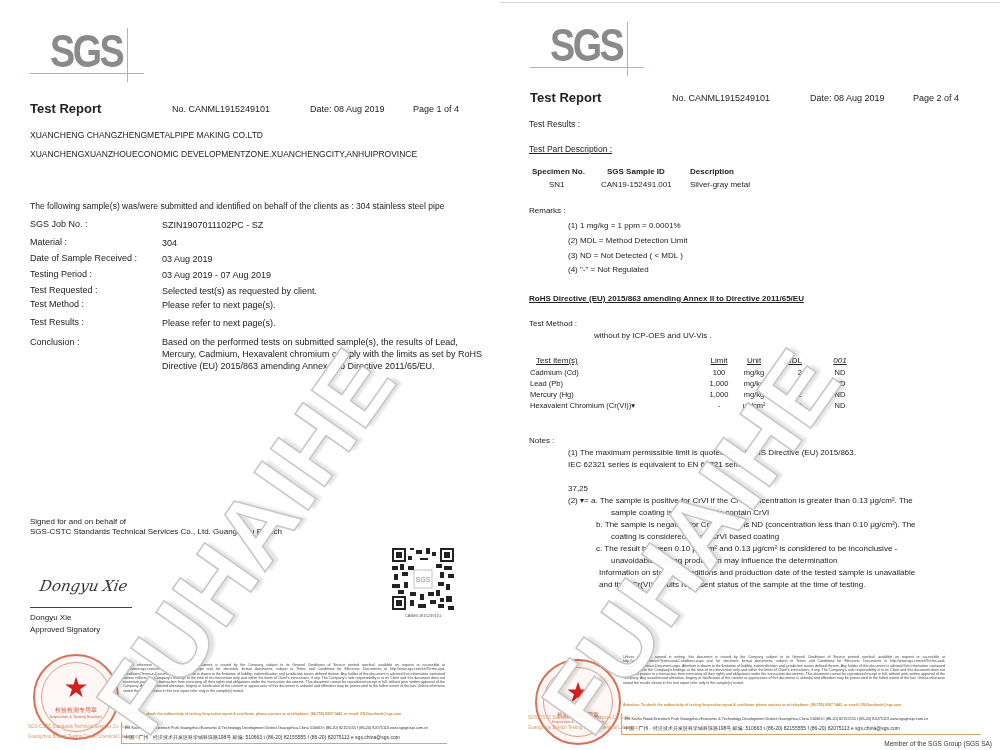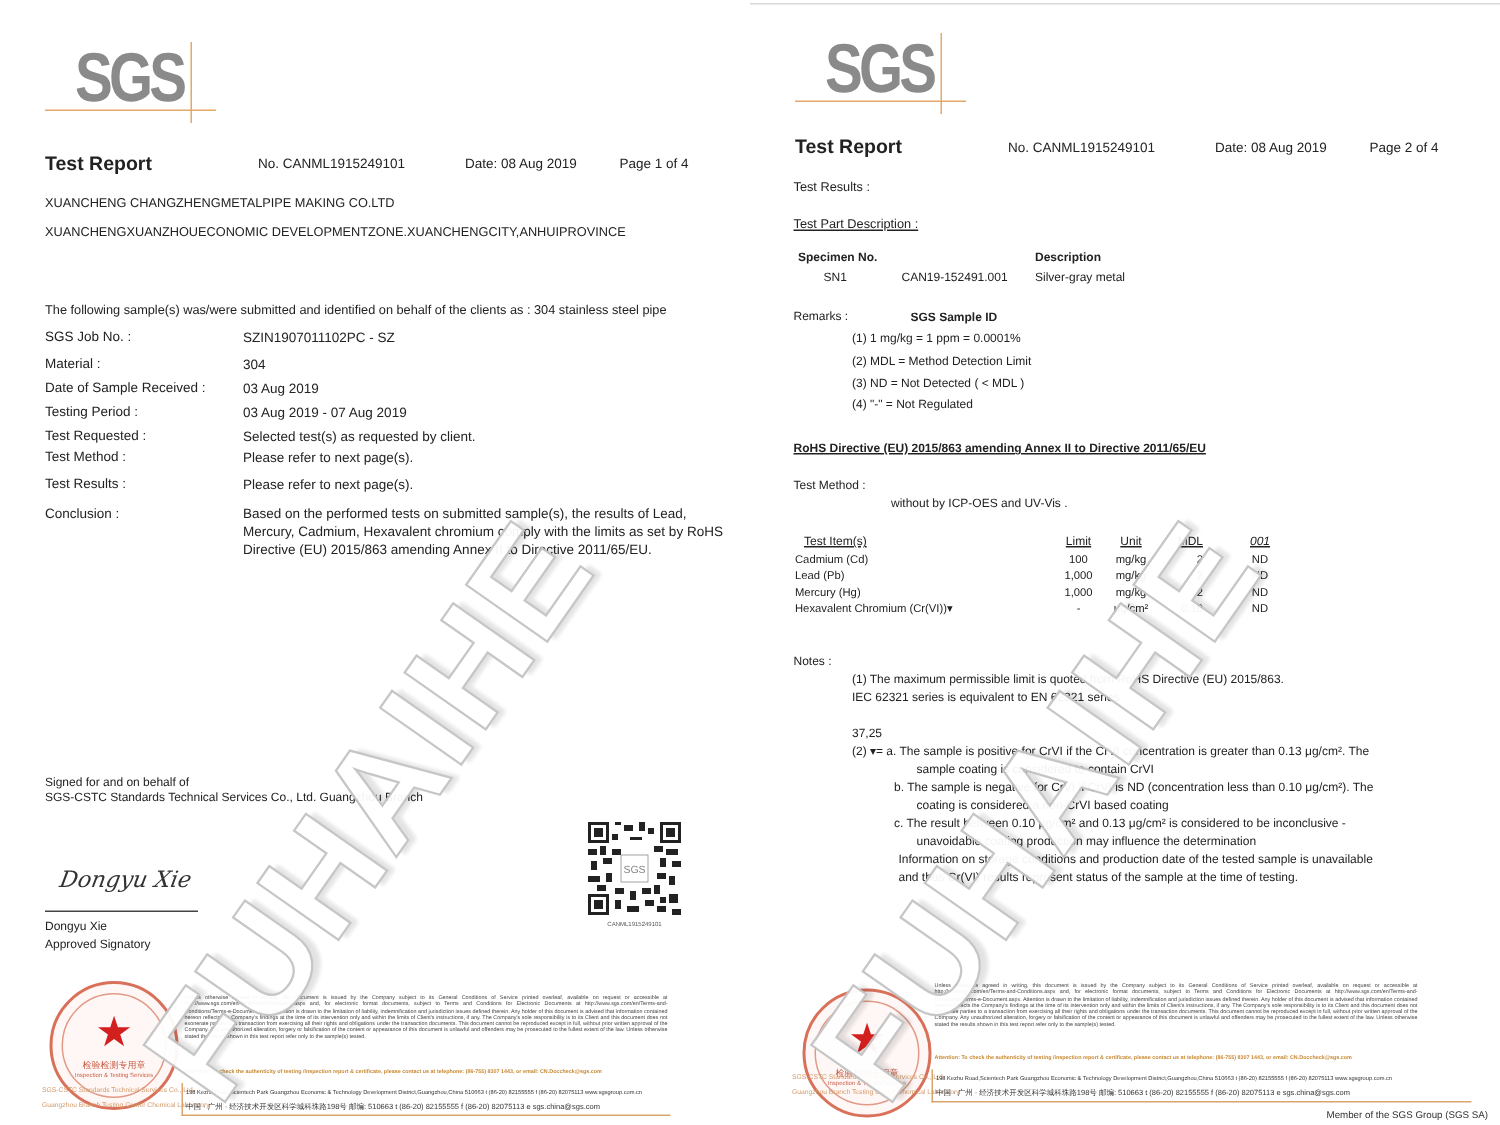--- a/index.html
+++ b/index.html
@@ -213,21 +213,21 @@
     <span class="title">Test Report</span>
     <span class="no">No. CANML1915249101</span>
     <span class="date">Date: 08 Aug 2019</span>
     <span class="pg">Page 2 of 4</span>
   </div>
 
   <div class="txt" style="left:29px; top:118px; font-size:8.5px;">Test Results :</div>
   <div class="txt u" style="left:29px; top:143px; font-size:8.5px;text-decoration:underline;">Test Part Description :</div>
 
   <div class="txt b" style="left:32px; top:166px; font-size:8px;">Specimen No.</div>
-  <div class="txt b" style="left:107px; top:166px; font-size:8px;margin-top:40px;">SGS Sample ID</div>
+  <div class="txt b" style="left:107px; top:166px; font-size:8px;">SGS Sample ID</div>
   <div class="txt b" style="left:190px; top:166px; font-size:8px;">Description</div>
   <div class="txt" style="left:49px; top:179px; font-size:8px;">SN1</div>
   <div class="txt" style="left:101px; top:179px; font-size:8px;">CAN19-152491.001</div>
   <div class="txt" style="left:190px; top:179px; font-size:8px;">Silver-gray metal</div>
 
   <div class="txt" style="left:29px; top:205px; font-size:8px;">Remarks :</div>
   <div class="txt" style="left:68px; top:220px; font-size:8px;">(1) 1 mg/kg = 1 ppm = 0.0001%</div>
   <div class="txt" style="left:68px; top:235px; font-size:8px;">(2) MDL = Method Detection Limit</div>
   <div class="txt" style="left:68px; top:250px; font-size:8px;">(3) ND = Not Detected ( &lt; MDL )</div>
   <div class="txt" style="left:68px; top:264px; font-size:8px;">(4) "-" = Not Regulated</div>

